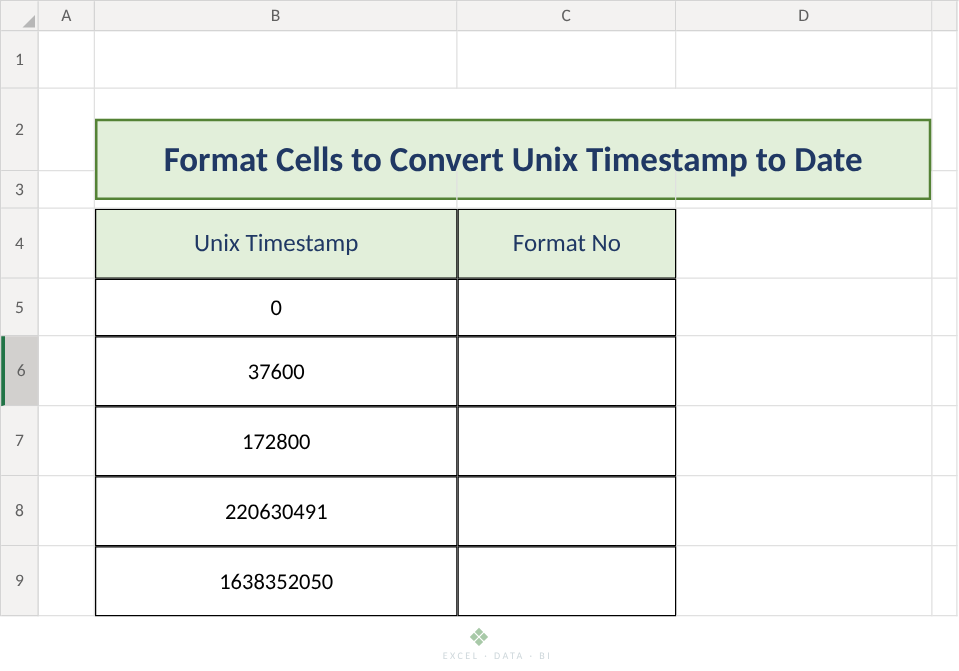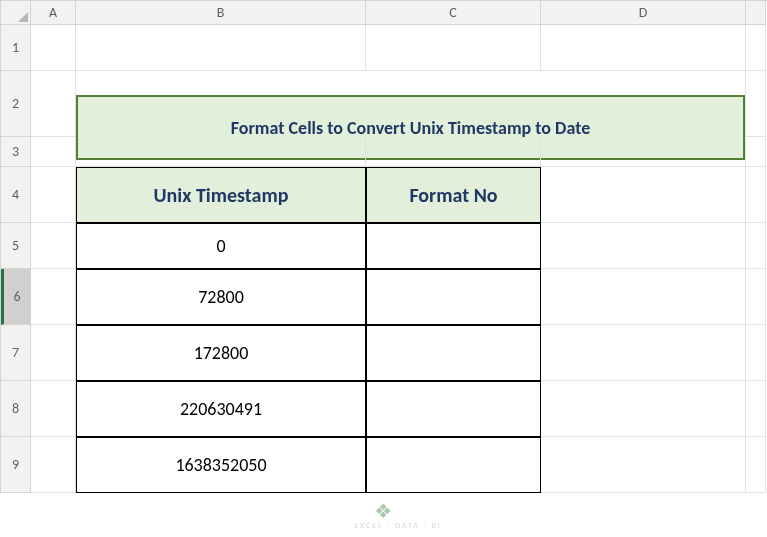--- a/index.html
+++ b/index.html
@@ -76,34 +76,34 @@
     border-bottom: 1px solid #e0e0e0;
   }
   .title-box {
     width: 100%;
     height: 100%;
     background: #e2efda;
     border: 2px solid #548235;
     display: flex;
     align-items: center;
     justify-content: center;
-    font-size: 18px;
+    font-size: 28px;
     font-weight: bold;
     color: #203864;
     margin-top: 48px;
   }
   
   .thcell {
     background: #e2efda;
     border: 1px solid #000;
     display: flex;
     align-items: center;
     justify-content: center;
     font-size: 20px;
-    font-weight: bold;
+    font-weight: normal;
     color: #203864;
   }
   
   .tdcell {
     border: 1px solid #000;
     display: flex;
     align-items: center;
     justify-content: center;
     font-size: 18px;
     color: #000;
@@ -181,21 +181,21 @@
 
   <div class="rowhdr">5</div>
   <div class="cell"></div>
   <div class="tdcell">0</div>
   <div class="tdcell"></div>
   <div class="cell"></div>
   <div class="cell"></div>
 
   <div class="rowhdr sel">6</div>
   <div class="cell"></div>
-  <div class="tdcell">72800</div>
+  <div class="tdcell">37600</div>
   <div class="tdcell"></div>
   <div class="cell"></div>
   <div class="cell"></div>
 
   <div class="rowhdr">7</div>
   <div class="cell"></div>
   <div class="tdcell">172800</div>
   <div class="tdcell"></div>
   <div class="cell"></div>
   <div class="cell"></div>

